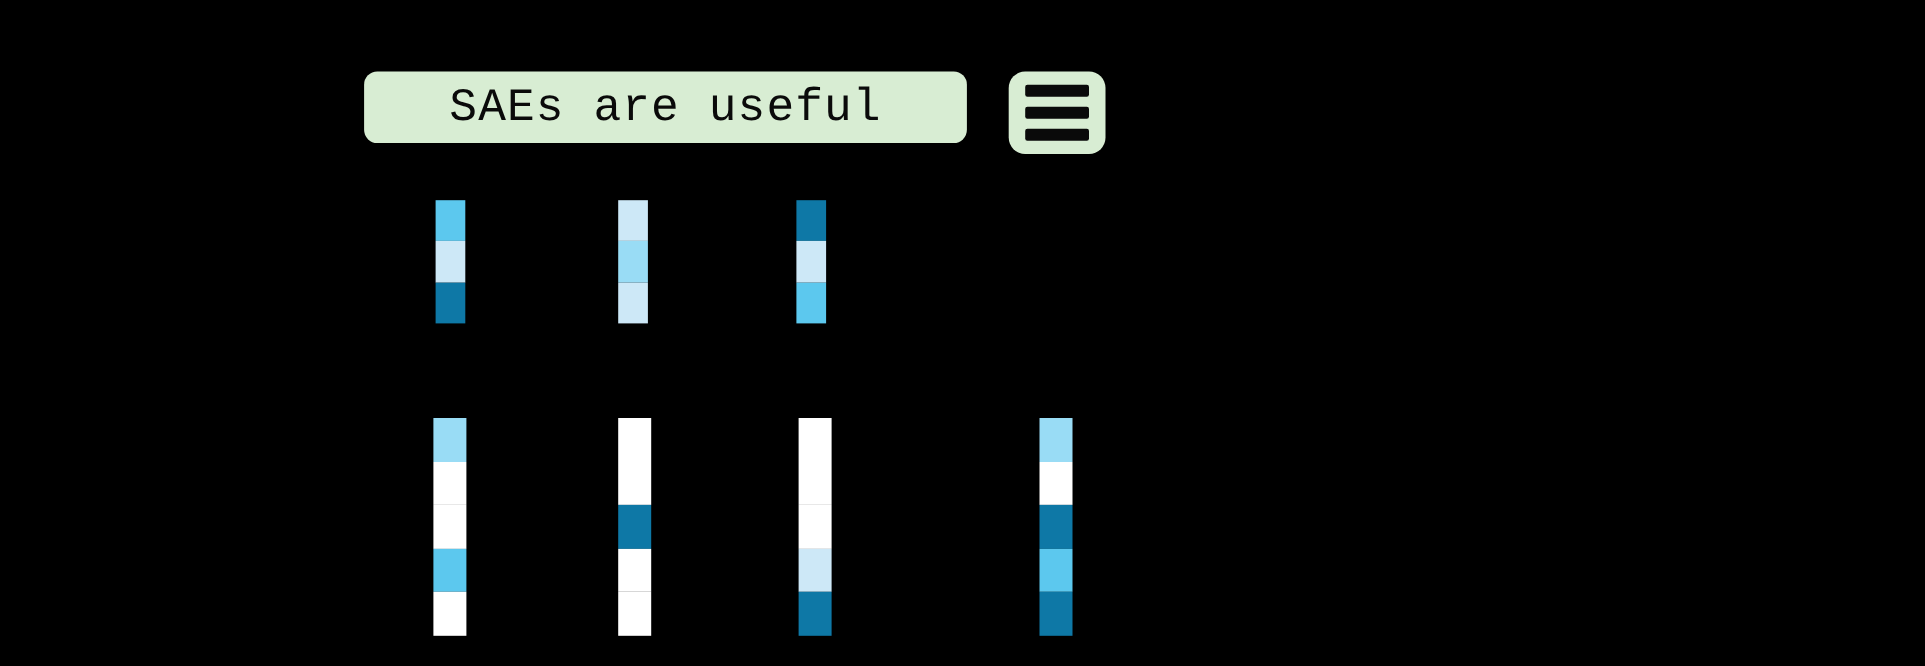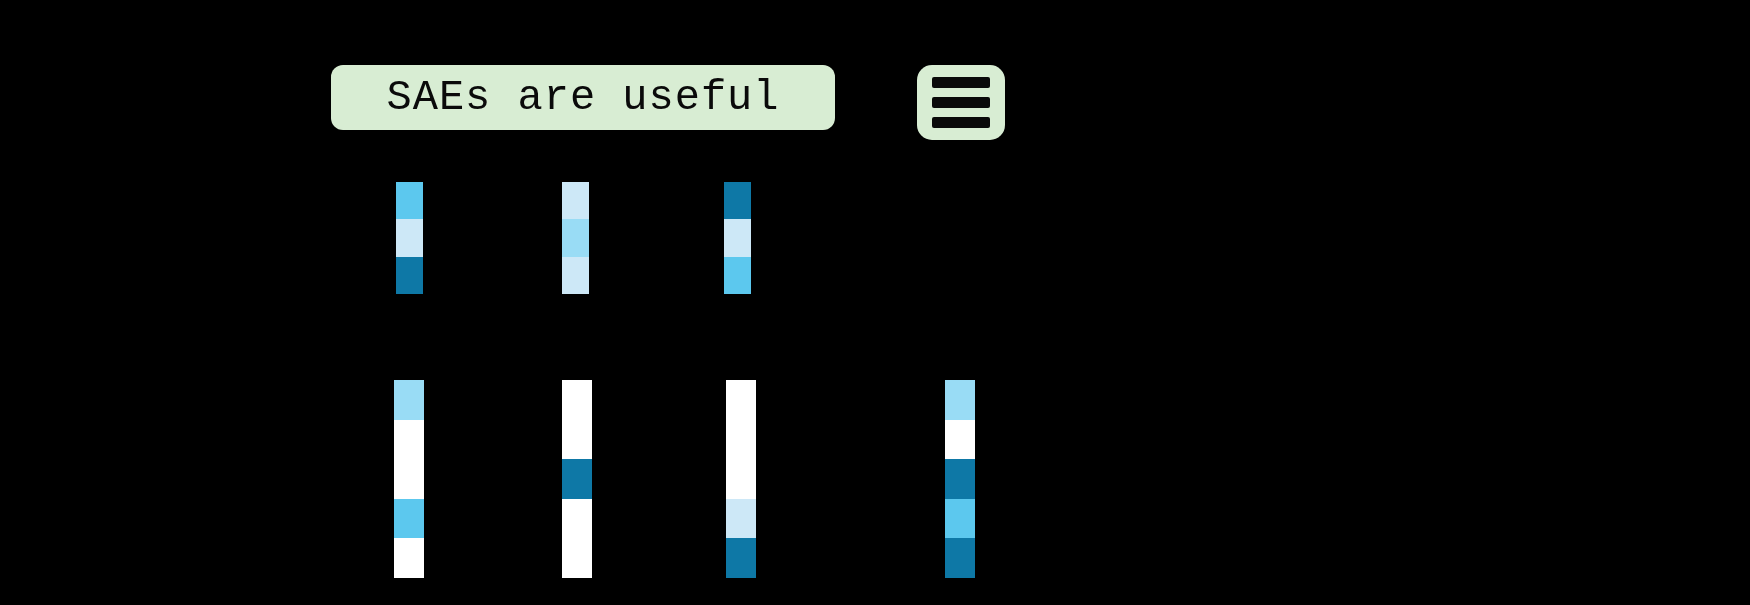--- a/index.html
+++ b/index.html
@@ -19,21 +19,21 @@
   .canvas {
     position: relative;
     width: 1750px;
     height: 605px;
     background: var(--background);
   }
   .title-box {
     position: absolute;
     left: 331px;
     top: 65px;
-    width: 504px;
+    width: 548px;
     height: 65px;
     background: var(--box_fill);
     border-radius: 12px;
     display: flex;
     align-items: center;
     justify-content: center;
   }
   .title-box .title-text {
     font-size: 42px;
     line-height: 1;

